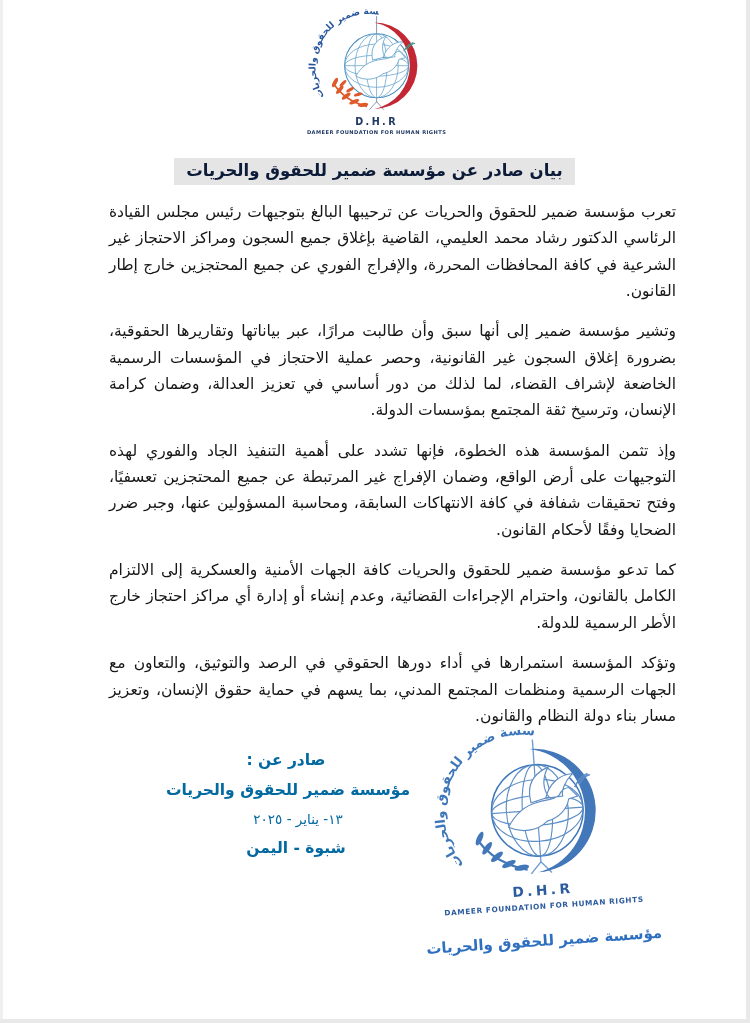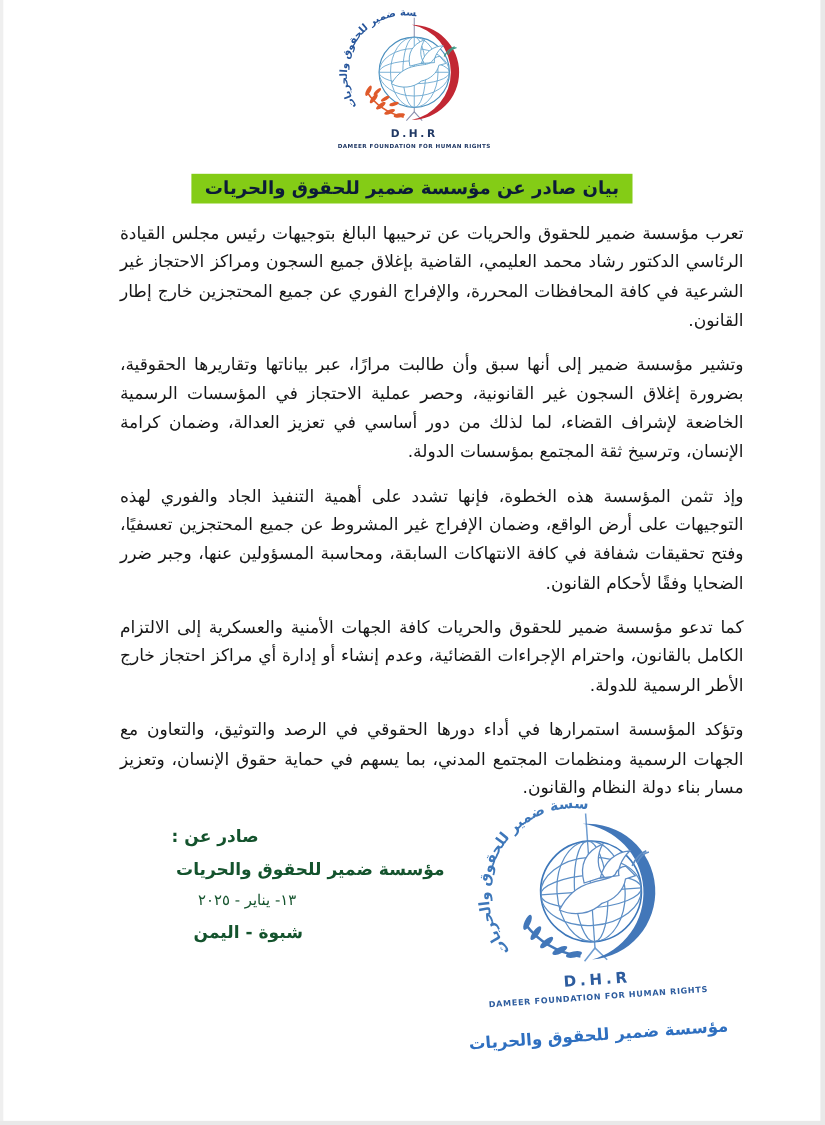--- a/index.html
+++ b/index.html
@@ -14,35 +14,35 @@
   
   .top-logo { width:176px; margin:8px auto 0 auto; display:block; }
   svg { overflow:visible; }
   svg text { font-family:"DejaVu Sans", sans-serif; }
   .dhr-acronym { font-size:12px; font-weight:bold; letter-spacing:3px; }
   .dhr-en { font-size:6.4px; letter-spacing:0.55px; font-weight:bold; }
   .arc-text { font-size:11.5px; font-weight:bold; }
   
   .title-wrap { text-align:center; margin-top:9px; }
   .title-highlight {
-    display:inline-block; background:#84cc16; color:#0c1b38;
+    display:inline-block; background:#e5e5e5; color:#0c1b38;
     font-size:16.5px; font-weight:bold; padding:3px 12px 5px 12px;
     direction:rtl;
   }
   
   .body-text {
     direction:rtl; text-align:justify;
     margin:14px 70px 0 106px;
     color:#161616; font-size:15.5px; line-height:1.7;
   }
   .body-text p { margin:0 0 14px 0; }
   
   .issued {
     position:absolute; top:751px; right:330px; z-index:2;
-    direction:rtl; text-align:left; color:#14532d; width:260px;
+    direction:rtl; text-align:center; color:#0369a1; width:260px;
   }
   .issued .line { margin-bottom:12px; }
   .issued-label { font-weight:bold; font-size:15.5px; }
   .issued-org { font-weight:bold; font-size:15.5px; padding-left:4px; }
   .issued-date { font-size:13.5px; padding-left:24px; margin-top:3px; }
   .issued-loc { font-weight:bold; font-size:15.5px; padding-left:20px; margin-top:8px; }
   
   .stamp {
     position:absolute; left:408px; top:728px; width:252px; z-index:3;
     transform:rotate(-4deg);
@@ -108,21 +108,21 @@
     <text class="dhr-en" x="112" y="158" text-anchor="middle" fill="#203864">DAMEER FOUNDATION FOR HUMAN RIGHTS</text>
   </svg>
 
   <div class="title-wrap">
     <span class="title-highlight">بيان صادر عن مؤسسة ضمير للحقوق والحريات</span>
   </div>
 
   <div class="body-text">
     <p>تعرب مؤسسة ضمير للحقوق والحريات عن ترحيبها البالغ بتوجيهات رئيس مجلس القيادة الرئاسي الدكتور رشاد محمد العليمي، القاضية بإغلاق جميع السجون ومراكز الاحتجاز غير الشرعية في كافة المحافظات المحررة، والإفراج الفوري عن جميع المحتجزين خارج إطار القانون.</p>
     <p>وتشير مؤسسة ضمير إلى أنها سبق وأن طالبت مرارًا، عبر بياناتها وتقاريرها الحقوقية، بضرورة إغلاق السجون غير القانونية، وحصر عملية الاحتجاز في المؤسسات الرسمية الخاضعة لإشراف القضاء، لما لذلك من دور أساسي في تعزيز العدالة، وضمان كرامة الإنسان، وترسيخ ثقة المجتمع بمؤسسات الدولة.</p>
-    <p>وإذ تثمن المؤسسة هذه الخطوة، فإنها تشدد على أهمية التنفيذ الجاد والفوري لهذه التوجيهات على أرض الواقع، وضمان الإفراج غير المشروط عن جميع المحتجزين تعسفيًا، وفتح تحقيقات شفافة في كافة الانتهاكات السابقة، ومحاسبة المسؤولين عنها، وجبر ضرر الضحايا وفقًا لأحكام القانون.</p>
+    <p>وإذ تثمن المؤسسة هذه الخطوة، فإنها تشدد على أهمية التنفيذ الجاد والفوري لهذه التوجيهات على أرض الواقع، وضمان الإفراج غير المرتبطة عن جميع المحتجزين تعسفيًا، وفتح تحقيقات شفافة في كافة الانتهاكات السابقة، ومحاسبة المسؤولين عنها، وجبر ضرر الضحايا وفقًا لأحكام القانون.</p>
     <p>كما تدعو مؤسسة ضمير للحقوق والحريات كافة الجهات الأمنية والعسكرية إلى الالتزام الكامل بالقانون، واحترام الإجراءات القضائية، وعدم إنشاء أو إدارة أي مراكز احتجاز خارج الأطر الرسمية للدولة.</p>
     <p>وتؤكد المؤسسة استمرارها في أداء دورها الحقوقي في الرصد والتوثيق، والتعاون مع الجهات الرسمية ومنظمات المجتمع المدني، بما يسهم في حماية حقوق الإنسان، وتعزيز مسار بناء دولة النظام والقانون.</p>
   </div>
 
   <div class="issued">
     <div class="line issued-label">صادر عن :</div>
     <div class="line issued-org">مؤسسة ضمير للحقوق والحريات</div>
     <div class="line issued-date">١٣- يناير - ٢٠٢٥</div>
     <div class="line issued-loc">شبوة - اليمن</div>
   </div>

